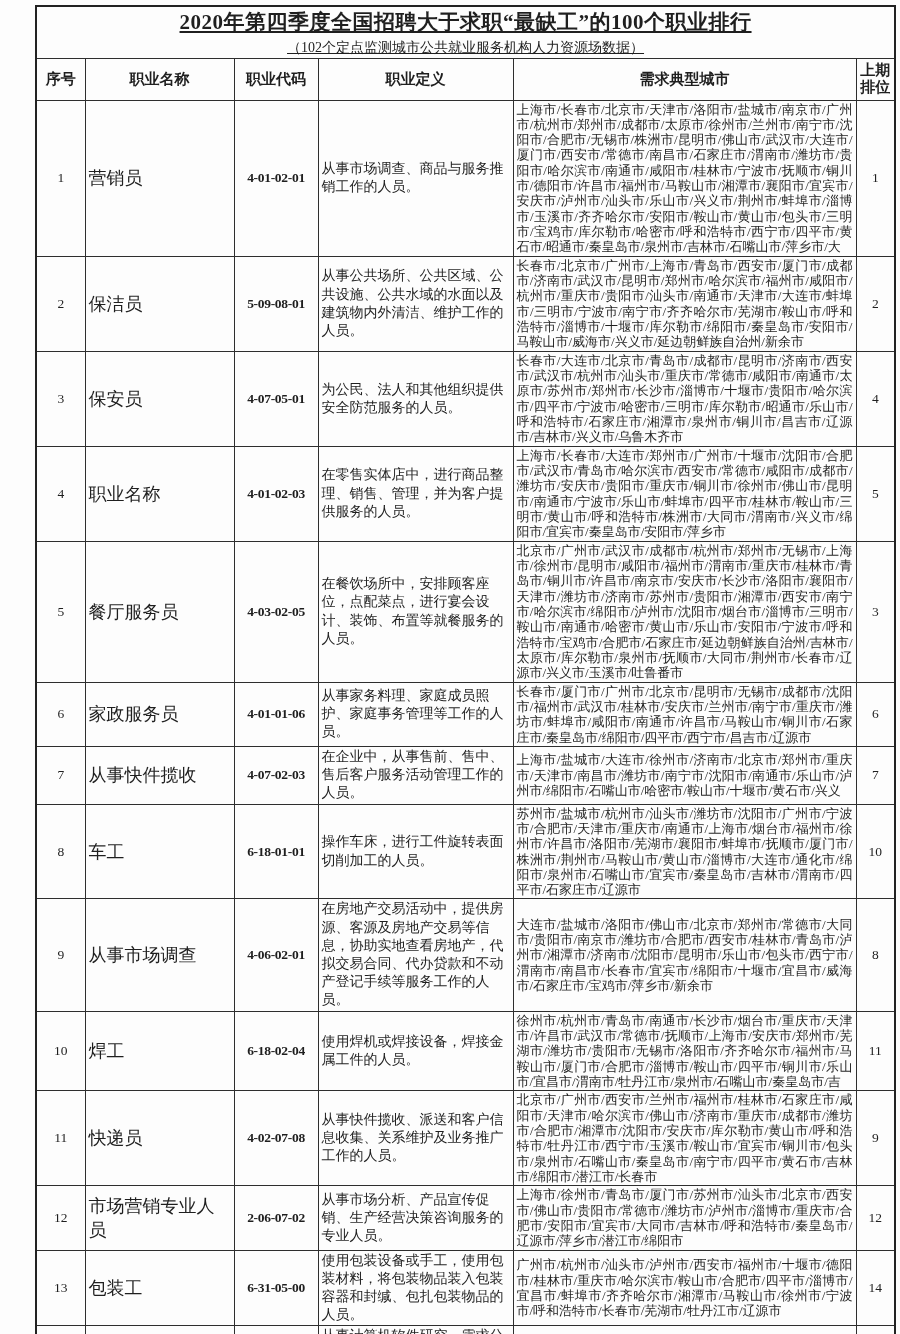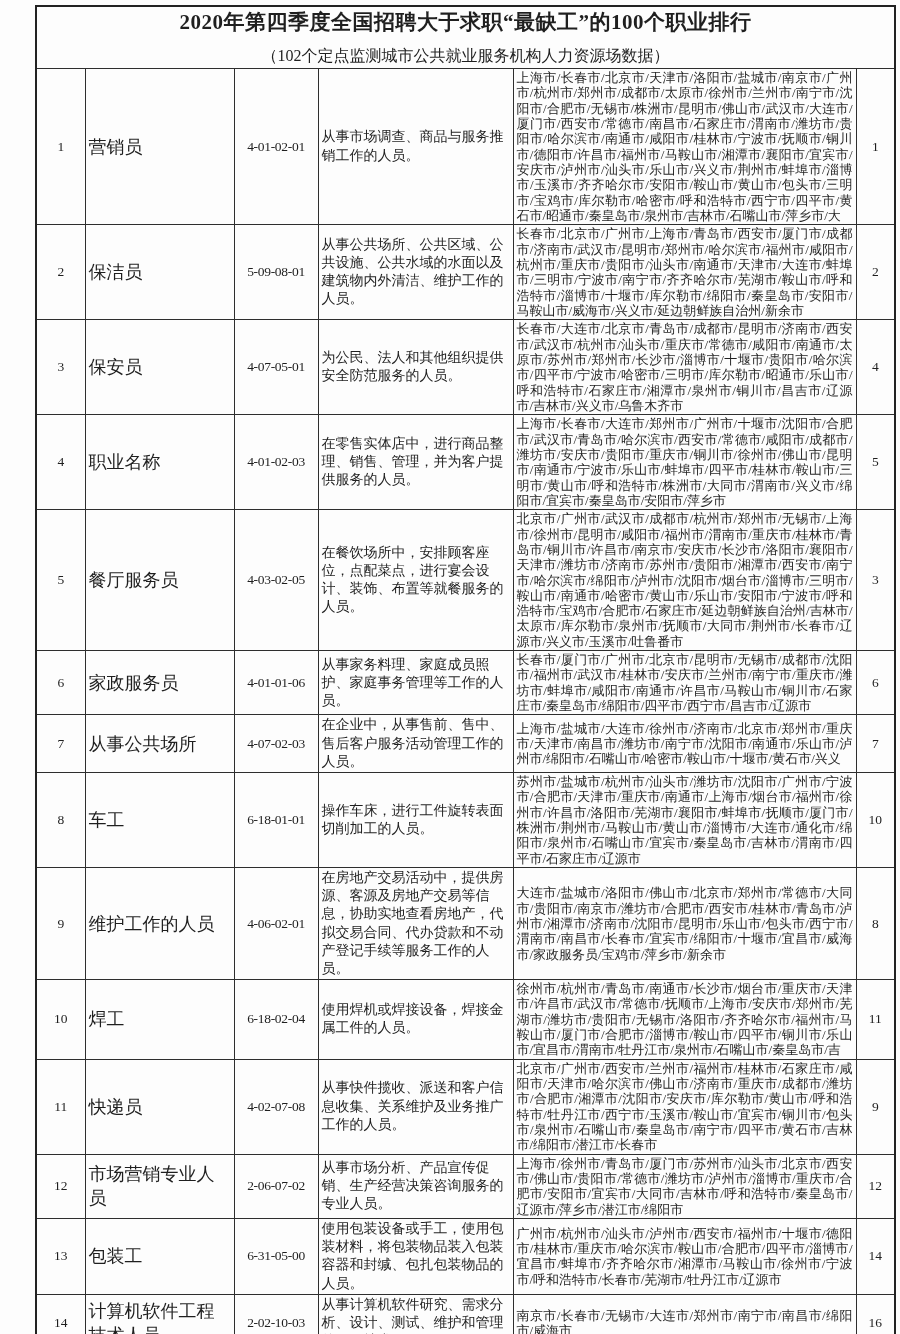--- a/index.html
+++ b/index.html
@@ -16,29 +16,29 @@
     border-collapse:collapse;
     width:859px;
     table-layout:fixed;
     border:2px solid #222;
   }
   .ranking th, .ranking td {
     border:1px solid #2e2e2e;
     padding:1px 3px;
     vertical-align:middle;
   }
-  .title-cell { text-align:center; padding:5px 4px 4px; }
+  .title-cell { text-align:center; padding:5px 4px 4px;text-decoration:underline; }
   .doc-title { font-size:21px; font-weight:bold; letter-spacing:.5px; }
-  .doc-subtitle { font-size:16px; margin-top:10px; }
+  .doc-subtitle { font-size:14px; margin-top:3px; }
   .ranking th {
     font-size:15px; font-weight:bold; text-align:center; padding:3px 2px;
     line-height:1.15;
   }
   .cell-no, .cell-prev { text-align:center; font-size:13.5px; }
-  .cell-code { text-align:center; font-size:13.5px; letter-spacing:-0.3px; }
+  .cell-code { text-align:center; font-size:13.5px; letter-spacing:-0.3px;font-weight:bold; }
   .cell-name { font-size:18px; padding-left:6px; }
   .cell-def { font-size:14px; line-height:1.3; padding:2px 4px; }
   .cell-cities { font-size:13px; line-height:1.18; text-align:justify; padding:1px 4px; }
 </style>
 </head>
 <body>
 
 <div class="page">
   <table class="ranking">
     <colgroup>
@@ -48,20 +48,28 @@
       <col style="width:195px">
         <col style="width:343px">
         <col style="width:39px">
     </colgroup>
     <thead>
       <tr>
         <td class="title-cell" colspan="6">
           <div class="doc-title">2020年第四季度全国招聘大于求职“最缺工”的100个职业排行</div>
           <div class="doc-subtitle">（102个定点监测城市公共就业服务机构人力资源场数据）</div>
         </td>
+      </tr>
+      <tr>
+        <th>序号</th>
+        <th>职业名称</th>
+        <th>职业代码</th>
+        <th>职业定义</th>
+        <th>需求典型城市</th>
+        <th>上期排位</th>
       </tr>
     </thead>
     <tbody>
         <tr>
           <td class="cell-no">1</td>
           <td class="cell-name">营销员</td>
           <td class="cell-code">4-01-02-01</td>
           <td class="cell-def">从事市场调查、商品与服务推销工作的人员。</td>
           <td class="cell-cities">上海市/长春市/北京市/天津市/洛阳市/盐城市/南京市/广州市/杭州市/郑州市/成都市/太原市/徐州市/兰州市/南宁市/沈阳市/合肥市/无锡市/株洲市/昆明市/佛山市/武汉市/大连市/厦门市/西安市/常德市/南昌市/石家庄市/渭南市/潍坊市/贵阳市/哈尔滨市/南通市/咸阳市/桂林市/宁波市/抚顺市/铜川市/德阳市/许昌市/福州市/马鞍山市/湘潭市/襄阳市/宜宾市/安庆市/泸州市/汕头市/乐山市/兴义市/荆州市/蚌埠市/淄博市/玉溪市/齐齐哈尔市/安阳市/鞍山市/黄山市/包头市/三明市/宝鸡市/库尔勒市/哈密市/呼和浩特市/西宁市/四平市/黄石市/昭通市/秦皇岛市/泉州市/吉林市/石嘴山市/萍乡市/大</td>
           <td class="cell-prev">1</td>
@@ -101,40 +109,40 @@
         <tr>
           <td class="cell-no">6</td>
           <td class="cell-name">家政服务员</td>
           <td class="cell-code">4-01-01-06</td>
           <td class="cell-def">从事家务料理、家庭成员照护、家庭事务管理等工作的人员。</td>
           <td class="cell-cities">长春市/厦门市/广州市/北京市/昆明市/无锡市/成都市/沈阳市/福州市/武汉市/桂林市/安庆市/兰州市/南宁市/重庆市/潍坊市/蚌埠市/咸阳市/南通市/许昌市/马鞍山市/铜川市/石家庄市/秦皇岛市/绵阳市/四平市/西宁市/昌吉市/辽源市</td>
           <td class="cell-prev">6</td>
         </tr>
         <tr>
           <td class="cell-no">7</td>
-          <td class="cell-name">从事公共场所</td>
+          <td class="cell-name">从事快件揽收</td>
           <td class="cell-code">4-07-02-03</td>
           <td class="cell-def">在企业中，从事售前、售中、售后客户服务活动管理工作的人员。</td>
           <td class="cell-cities">上海市/盐城市/大连市/徐州市/济南市/北京市/郑州市/重庆市/天津市/南昌市/潍坊市/南宁市/沈阳市/南通市/乐山市/泸州市/绵阳市/石嘴山市/哈密市/鞍山市/十堰市/黄石市/兴义</td>
           <td class="cell-prev">7</td>
         </tr>
         <tr>
           <td class="cell-no">8</td>
           <td class="cell-name">车工</td>
           <td class="cell-code">6-18-01-01</td>
           <td class="cell-def">操作车床，进行工件旋转表面切削加工的人员。</td>
           <td class="cell-cities">苏州市/盐城市/杭州市/汕头市/潍坊市/沈阳市/广州市/宁波市/合肥市/天津市/重庆市/南通市/上海市/烟台市/福州市/徐州市/许昌市/洛阳市/芜湖市/襄阳市/蚌埠市/抚顺市/厦门市/株洲市/荆州市/马鞍山市/黄山市/淄博市/大连市/通化市/绵阳市/泉州市/石嘴山市/宜宾市/秦皇岛市/吉林市/渭南市/四平市/石家庄市/辽源市</td>
           <td class="cell-prev">10</td>
         </tr>
         <tr>
           <td class="cell-no">9</td>
-          <td class="cell-name">维护工作的人员</td>
+          <td class="cell-name">从事市场调查</td>
           <td class="cell-code">4-06-02-01</td>
           <td class="cell-def">在房地产交易活动中，提供房源、客源及房地产交易等信息，协助实地查看房地产，代拟交易合同、代办贷款和不动产登记手续等服务工作的人员。</td>
-          <td class="cell-cities">大连市/盐城市/洛阳市/佛山市/北京市/郑州市/常德市/大同市/贵阳市/南京市/潍坊市/合肥市/西安市/桂林市/青岛市/泸州市/湘潭市/济南市/沈阳市/昆明市/乐山市/包头市/西宁市/渭南市/南昌市/长春市/宜宾市/绵阳市/十堰市/宜昌市/威海市/家政服务员/宝鸡市/萍乡市/新余市</td>
+          <td class="cell-cities">大连市/盐城市/洛阳市/佛山市/北京市/郑州市/常德市/大同市/贵阳市/南京市/潍坊市/合肥市/西安市/桂林市/青岛市/泸州市/湘潭市/济南市/沈阳市/昆明市/乐山市/包头市/西宁市/渭南市/南昌市/长春市/宜宾市/绵阳市/十堰市/宜昌市/威海市/石家庄市/宝鸡市/萍乡市/新余市</td>
           <td class="cell-prev">8</td>
         </tr>
         <tr>
           <td class="cell-no">10</td>
           <td class="cell-name">焊工</td>
           <td class="cell-code">6-18-02-04</td>
           <td class="cell-def">使用焊机或焊接设备，焊接金属工件的人员。</td>
           <td class="cell-cities">徐州市/杭州市/青岛市/南通市/长沙市/烟台市/重庆市/天津市/许昌市/武汉市/常德市/抚顺市/上海市/安庆市/郑州市/芜湖市/潍坊市/贵阳市/无锡市/洛阳市/齐齐哈尔市/福州市/马鞍山市/厦门市/合肥市/淄博市/鞍山市/四平市/铜川市/乐山市/宜昌市/渭南市/牡丹江市/泉州市/石嘴山市/秦皇岛市/吉</td>
           <td class="cell-prev">11</td>
         </tr>

